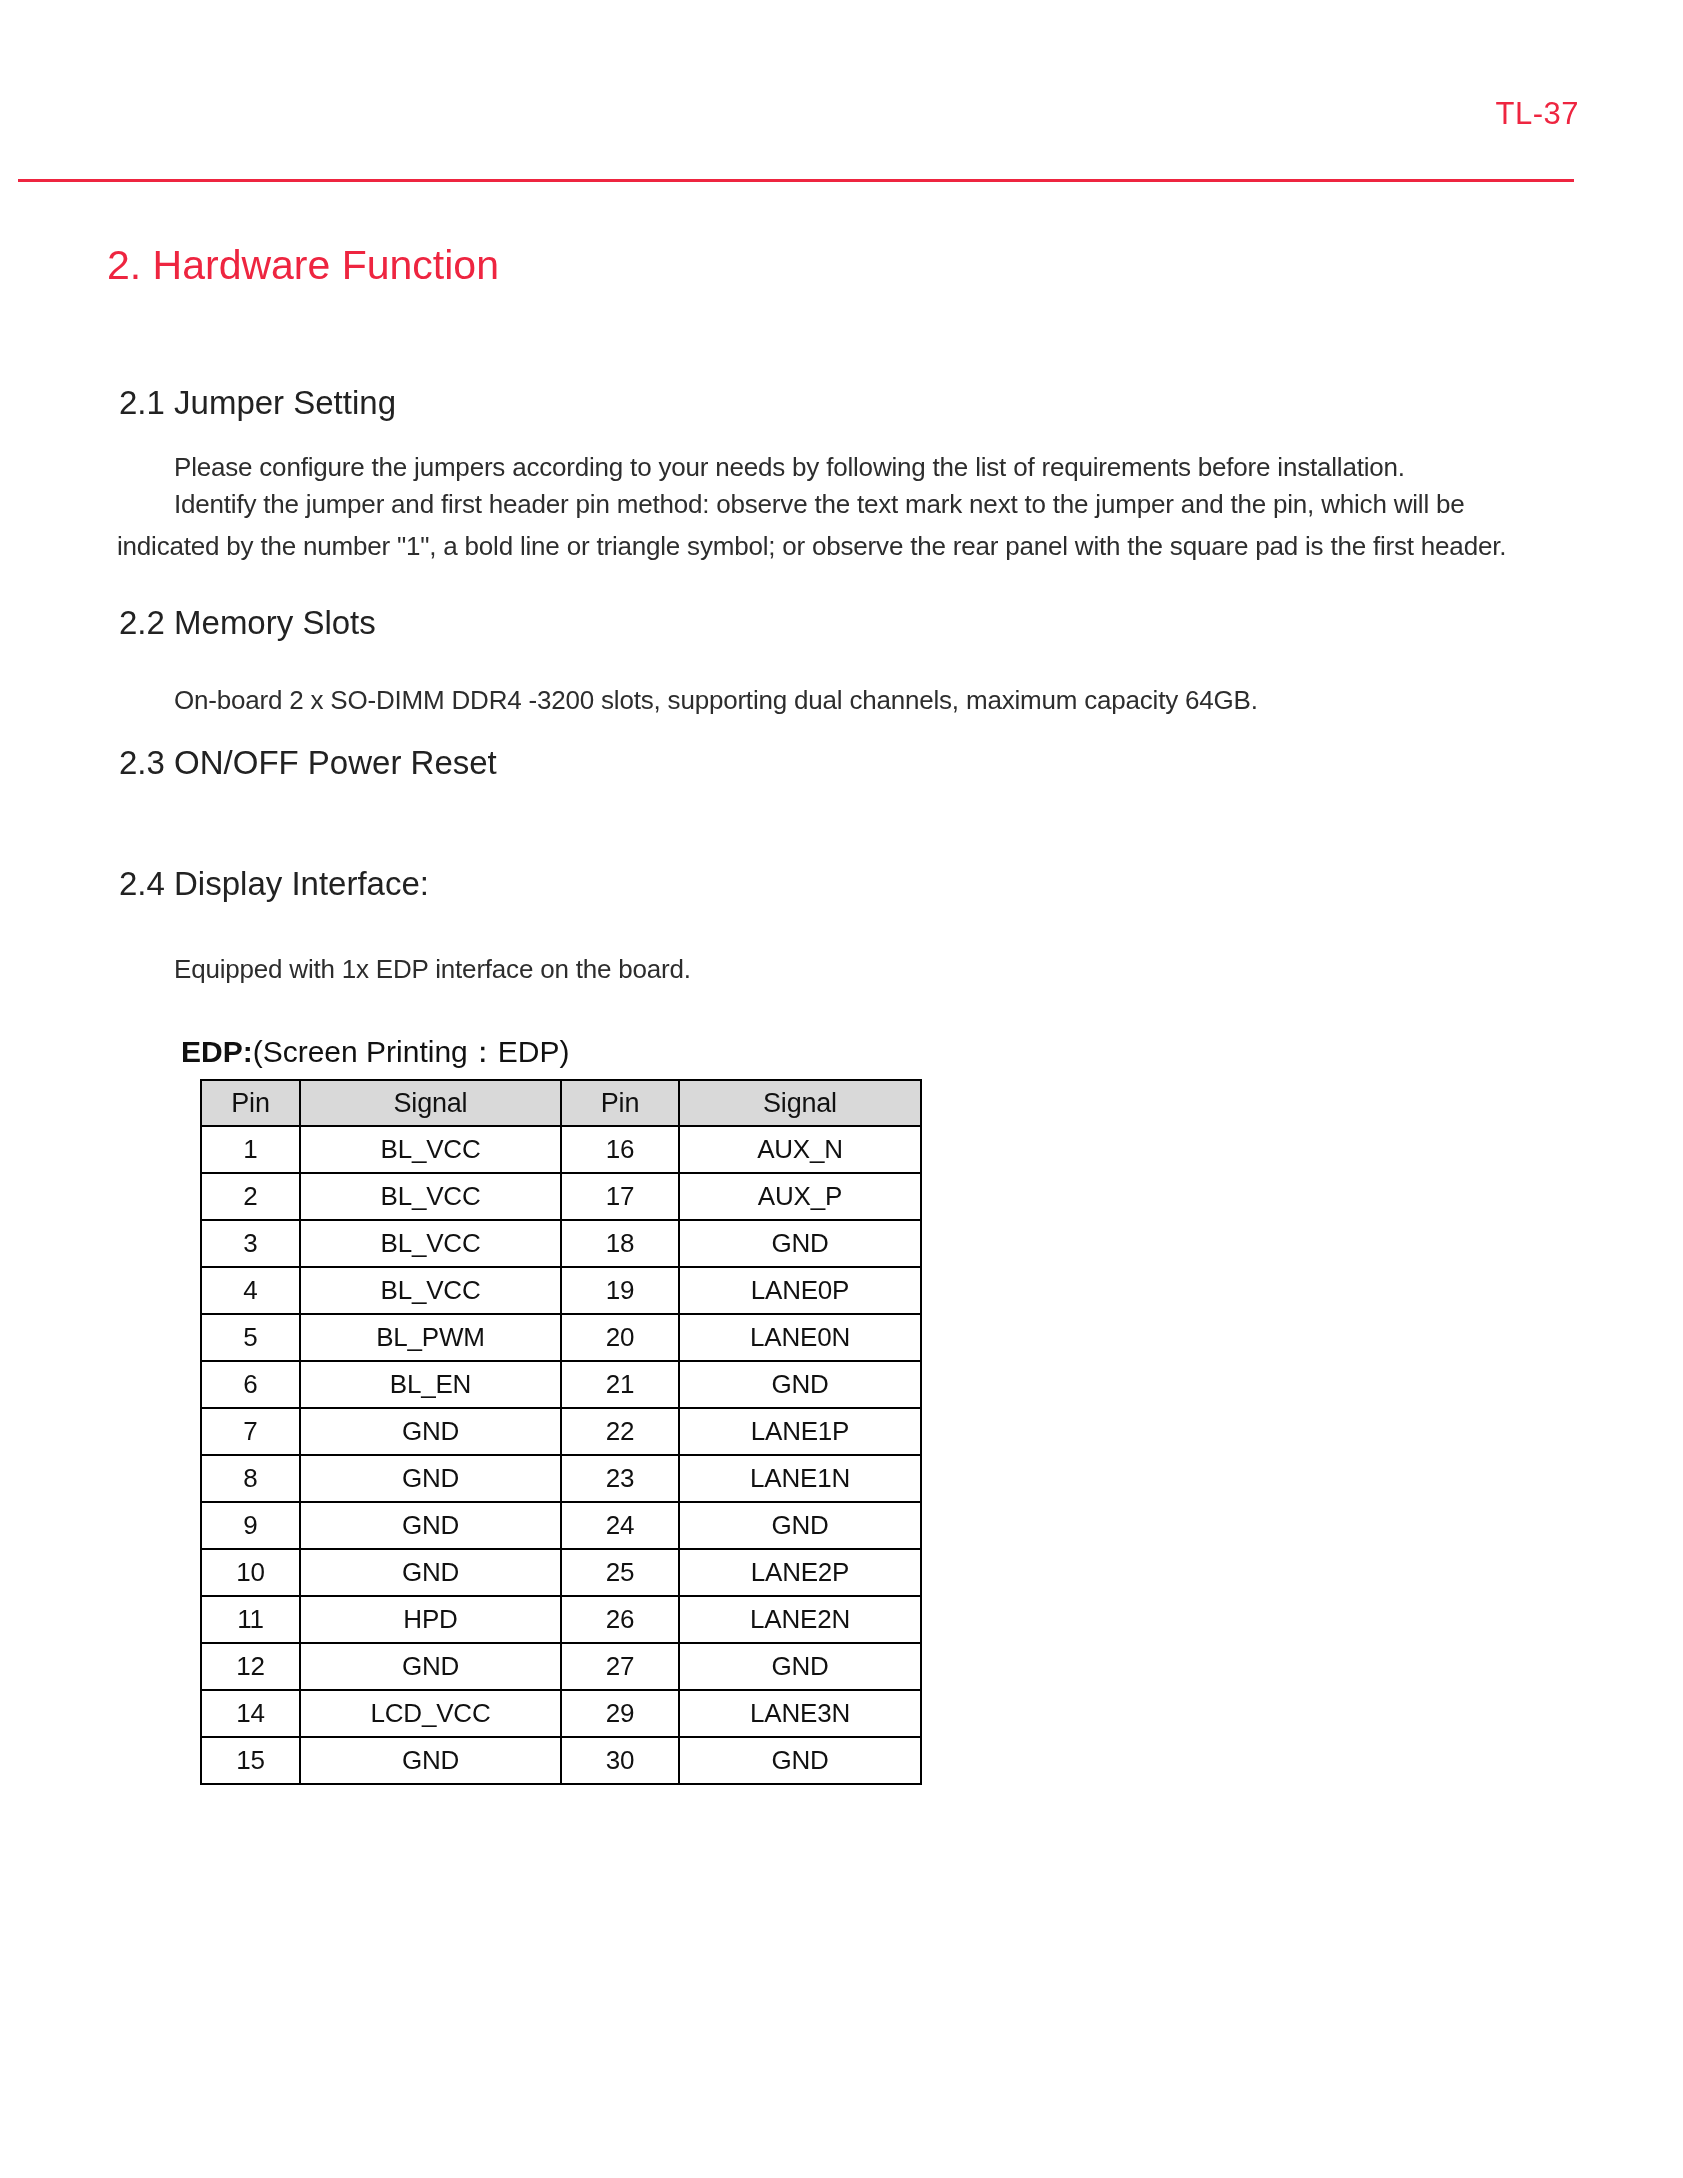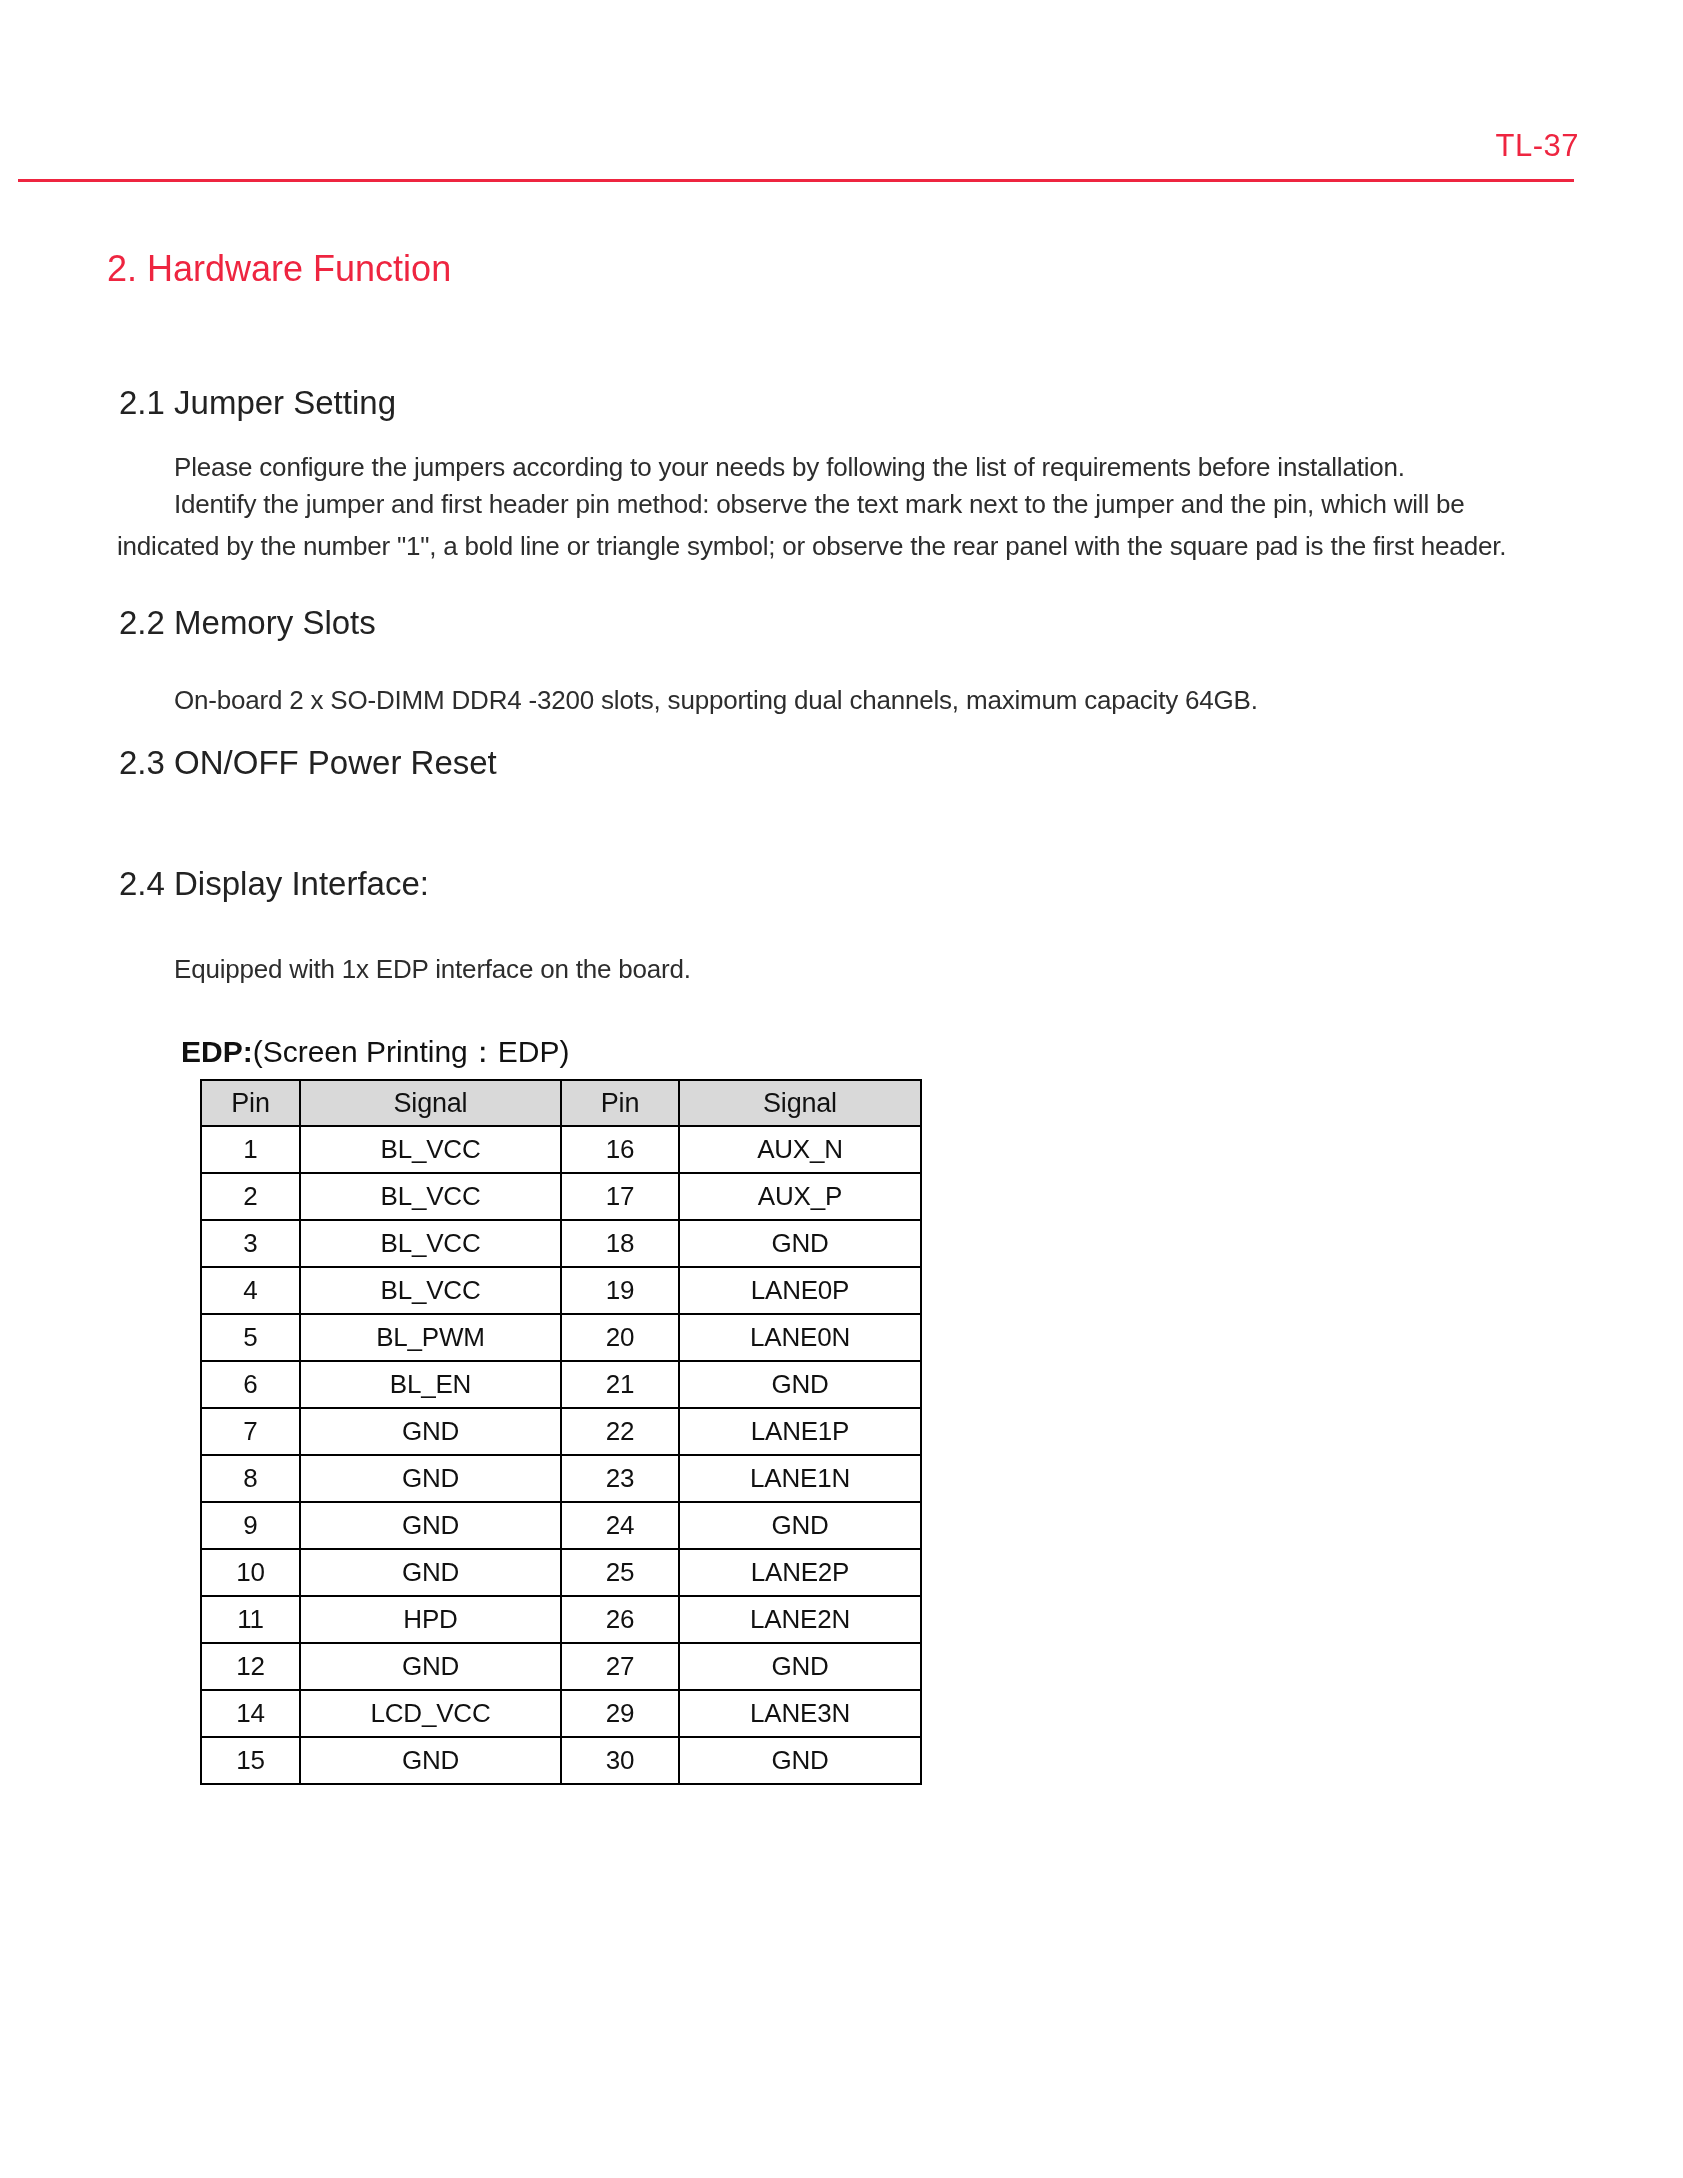--- a/index.html
+++ b/index.html
@@ -17,35 +17,35 @@
     color:var(--text);
     overflow:hidden;
   }
   
   .doc-header{
     position:absolute;top:95px;right:104px;
     text-align:right;line-height:1.25;
   }
   .doc-header .model{
     color:var(--accent);
-    font-size:31px;letter-spacing:0.5px;margin-top:32px;
+    font-size:31px;letter-spacing:0.5px;
   }
   .doc-header .product{
     color:#3a3a3a;
     font-size:31px;margin-top:5px;
   }
   .header-rule{
     position:absolute;left:18px;top:179px;
     width:1556px;height:3px;
     background:var(--accent);
   }
   
   .h1{
-    position:absolute;left:107px;top:248px;
-    font-size:36px;color:var(--accent);
+    position:absolute;left:107px;top:242px;
+    font-size:41px;color:var(--accent);
     white-space:nowrap;
   }
   .h2{
     position:absolute;left:119px;
     font-size:33px;color:#222222;
     white-space:nowrap;
   }
   .h2.s21{top:384px;}
   .h2.s22{top:604px;}
   .h2.s23{top:744px;}

